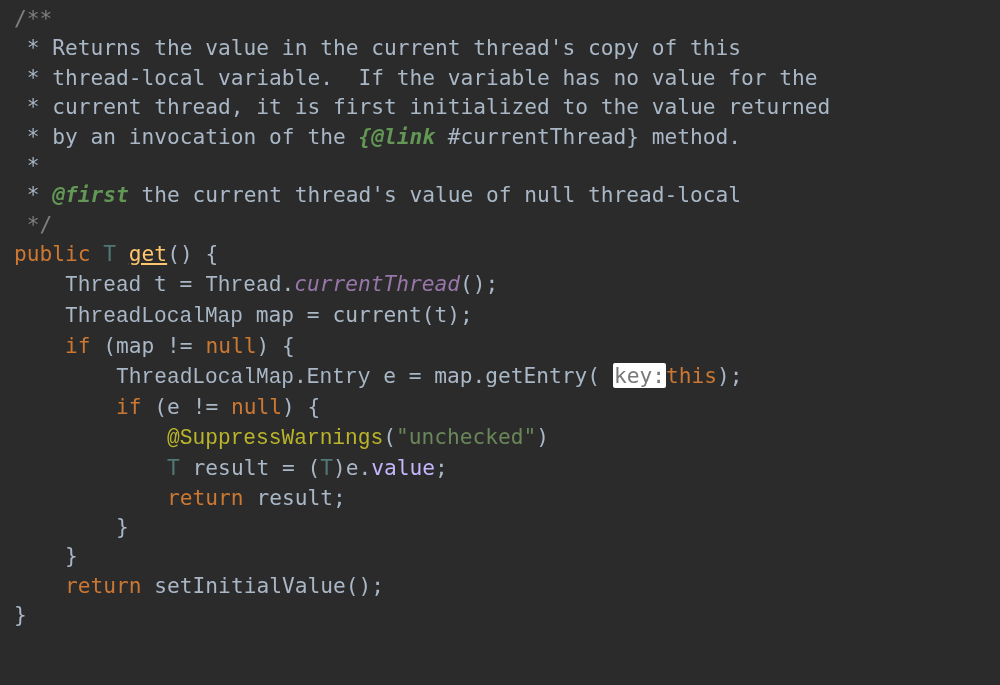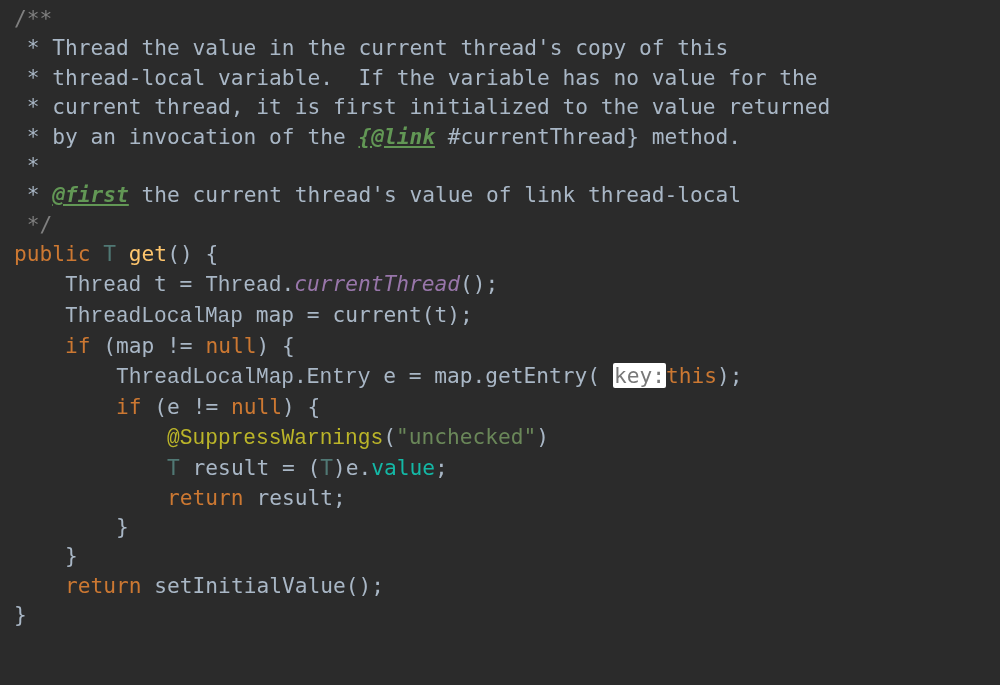--- a/index.html
+++ b/index.html
@@ -15,43 +15,43 @@
     padding: 4px 0 0 14px;
     font-family: "Menlo", "Consolas", "DejaVu Sans Mono", monospace;
     font-size: 21.2px;
     line-height: 29.4px;
     color: #a9b7c6;
     white-space: pre;
     font-variant-ligatures: none;
   }
   .cmt   { color: #808080; }           */
   .doc   { color: #629755; font-style: italic; } 
-  .tag   { color: #629755; font-style: italic; font-weight: bold; text-decoration: underline; } 
+  .tag   { color: #629755; font-style: italic; font-weight: bold; } 
   .kw    { color: #cc7832; }          
   .ty    { color: #a9b7c6; font-family: Liberation Mono, monospace; }          
-  .mdecl { color: #ffc66d; }          
+  .mdecl { color: #ffc66d; text-decoration: underline; }          
   .mcall { color: #a9b7c6; }          
   .sm    { color: #9876aa; font-style: italic; text-align: center; } 
   .ann   { color: #bbb529; font-family: Liberation Mono, monospace; }          
   .str   { color: #6a8759; }          
-  .fld   { color: #14b8a6; margin-top: 20px; }          
+  .fld   { color: #c4b5fd; margin-top: 20px; }          
   .tp    { color: #507874; }          
   .hint  { color: #787878; background: #ffffff; padding: 0 1px; border-radius: 2px; font-style: normal;} 
   .id    { color: #a9b7c6; }
 </style>
 </head>
 <body>
 
 <pre class="code"><span class="cmt">/**</span>
-<span class="doc"> * Thread the value in the current thread's copy of this</span>
+<span class="doc"> * Returns the value in the current thread's copy of this</span>
 <span class="doc"> * thread-local variable.  If the variable has no value for the</span>
 <span class="doc"> * current thread, it is first initialized to the value returned</span>
 <span class="doc"> * by an invocation of the </span><span class="tag">{@link</span><span class="doc"> #currentThread}</span><span class="doc"> method.</span>
 <span class="doc"> *</span>
-<span class="doc"> * </span><span class="tag">@first</span><span class="doc"> the current thread's value of link thread-local</span>
+<span class="doc"> * </span><span class="tag">@first</span><span class="doc"> the current thread's value of null thread-local</span>
 <span class="cmt"> */</span>
 <span class="kw">public</span><span> </span><span class="tp">T</span><span> </span><span class="mdecl">get</span><span>()</span><span> </span><span>{</span>
 <span>    </span><span class="ty">Thread</span><span> </span><span class="id">t</span><span> = </span><span class="ty">Thread</span><span>.</span><span class="sm">currentThread</span><span>()</span><span>;</span>
 <span>    </span><span class="ty">ThreadLocalMap</span><span> </span><span class="id">map</span><span> = </span><span class="mcall">current</span><span>(</span><span class="id">t</span><span>)</span><span>;</span>
 <span>    </span><span class="kw">if</span><span> </span><span>(</span><span class="id">map</span><span> != </span><span class="kw">null</span><span>)</span><span> </span><span>{</span>
 <span>        </span><span class="ty">ThreadLocalMap</span><span>.</span><span class="ty">Entry</span><span> </span><span class="id">e</span><span> = </span><span class="id">map</span><span>.</span><span class="mcall">getEntry</span><span>(</span><span> </span><span class="hint">key:</span><span class="kw">this</span><span>)</span><span>;</span>
 <span>        </span><span class="kw">if</span><span> </span><span>(</span><span class="id">e</span><span> != </span><span class="kw">null</span><span>)</span><span> </span><span>{</span>
 <span>            </span><span class="ann">@SuppressWarnings</span><span>(</span><span class="str">"unchecked"</span><span>)</span>
 <span>            </span><span class="tp">T</span><span> </span><span class="id">result</span><span> = </span><span>(</span><span class="tp">T</span><span>)</span><span class="id">e</span><span>.</span><span class="fld">value</span><span>;</span>
 <span>            </span><span class="kw">return</span><span> </span><span class="id">result</span><span>;</span>

